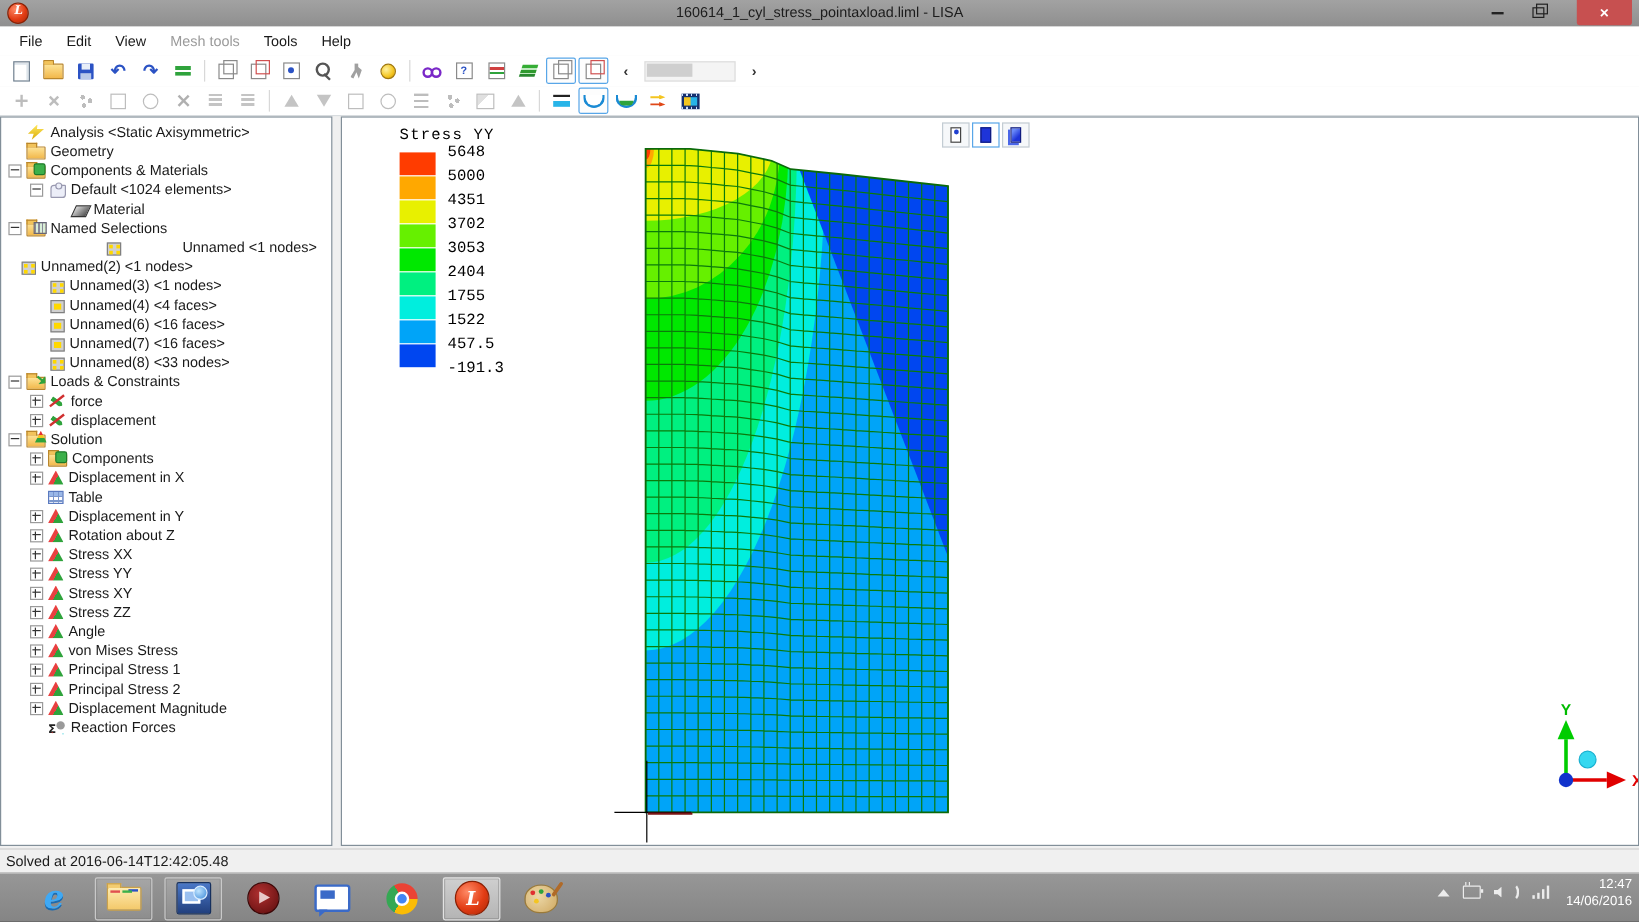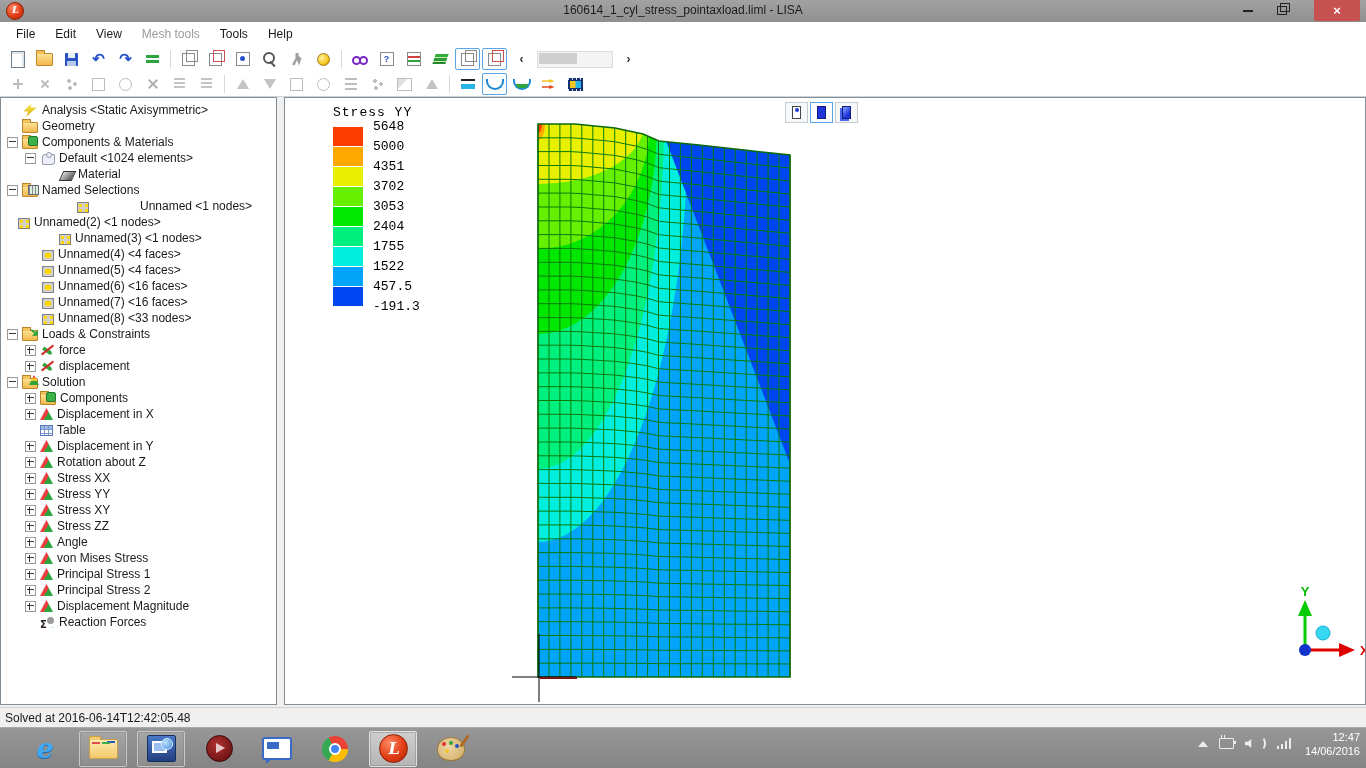--- a/index.html
+++ b/index.html
@@ -364,44 +364,39 @@
         <div class="trow" style="padding-left: 42px;">
           <span class="exp none"></span>
           <span class="ti ti-material"></span>
           <span class="lbl">Material</span>
         </div>
         <div class="trow" style="padding-left: 6px;">
           <span class="exp "></span>
           <span class="ti ti-fold ti-namedsel"></span>
           <span class="lbl">Named Selections</span>
         </div>
-        <div class="trow" style="padding-left: 12px; gap: 47px;">
+        <div class="trow" style="padding-left: 24px; gap: 47px;">
           <span class="exp none"></span>
           <span class="ti ti-selcube nodes"></span>
           <span class="lbl">Unnamed &lt;1 nodes&gt;</span>
         </div>
         <div class="trow" style="">
           <span class="exp none"></span>
           <span class="ti ti-selcube nodes"></span>
           <span class="lbl">Unnamed(2) &lt;1 nodes&gt;</span>
         </div>
-        <div class="trow" style="padding-left: 41px;">
+        <div class="trow" style="padding-left: 24px;">
           <span class="exp none"></span>
           <span class="ti ti-selcube nodes"></span>
           <span class="lbl">Unnamed(3) &lt;1 nodes&gt;</span>
         </div>
         <div class="trow" style="padding-left: 24px;">
           <span class="exp none"></span>
           <span class="ti ti-selcube faces"></span>
           <span class="lbl">Unnamed(4) &lt;4 faces&gt;</span>
-        </div>
-        <div class="trow" style="padding-left: 24px;">
-          <span class="exp none"></span>
-          <span class="ti ti-selcube faces"></span>
-          <span class="lbl">Unnamed(5) &lt;4 faces&gt;</span>
         </div>
         <div class="trow" style="padding-left: 24px;">
           <span class="exp none"></span>
           <span class="ti ti-selcube faces"></span>
           <span class="lbl">Unnamed(6) &lt;16 faces&gt;</span>
         </div>
         <div class="trow" style="padding-left: 24px;">
           <span class="exp none"></span>
           <span class="ti ti-selcube faces"></span>
           <span class="lbl">Unnamed(7) &lt;16 faces&gt;</span>

